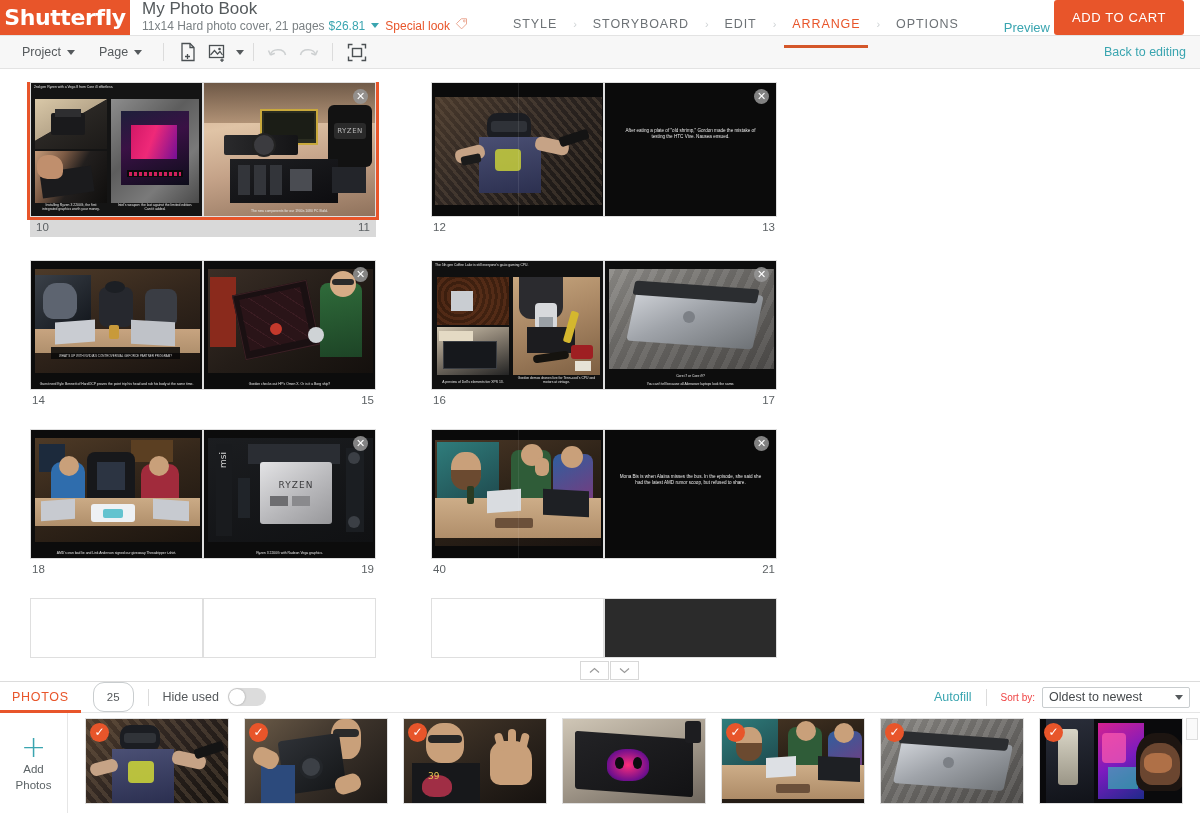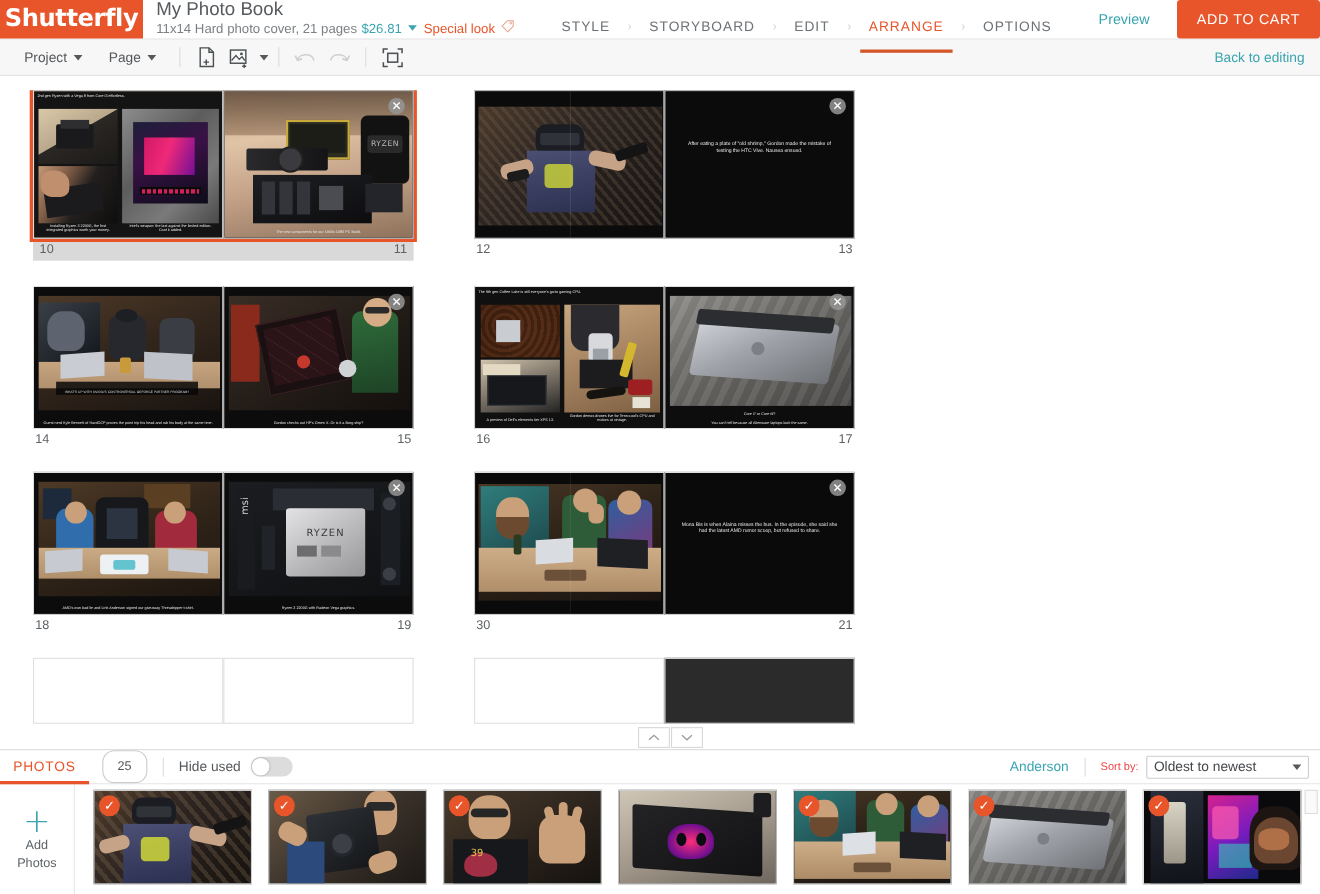--- a/index.html
+++ b/index.html
@@ -100,23 +100,23 @@
   }
   .nav-sep {
     color: #cfd3d5;
     font-size: 11px;
     display: flex;
     align-items: center;
   }
 
   .header-right {
     display: flex;
-    align-items: center;
-    gap: 25px;
-    padding-right: 0;
+    align-items: flex-end;
+    gap: 4px;
+    padding-right: 16px;
     flex: 0 0 auto;
   }
   .preview-link {
     color: #3aa5b0;
     font-size: 13px;
     cursor: pointer;
   }
   .cart-btn {
     background: #e8552a;
     color: #fff;
@@ -807,21 +807,21 @@
           </div>
           <div style="position:absolute;left:86px;top:0;bottom:0;width:1px;background:rgba(255,255,255,.07);"></div>
         </div>
         <div class="pg" style="width:173px;height:130px;">
           <div style="position:absolute;inset:0;background:#0a0a0a;"></div>
           <div class="cap-mid">Mona Bis is when Alaina misses the bus. In the episode, she said she had the latest AMD rumor scoop, but refused to share.</div>
           <div class="close-x">✕</div>
         </div>
       </div>
       <div class="pgnums">
-        <span>30</span>
+        <span>40</span>
         <span>21</span>
       </div>
     </div>
   </div>
 
   <div class="row">
     <div class="spread-wrap">
       <div class="spread">
         <div class="pg white" style="width:173px;height:60px;"></div>
         <div class="pg white" style="width:173px;height:60px;"></div>
@@ -854,21 +854,21 @@
   <div class="tray-bar">
     <div class="tab-photos">PHOTOS</div>
     <div class="count-pill">25</div>
     <div class="bar-div"></div>
     <span class="hide-used-lbl">Hide used</span>
     <div class="toggle">
       <div class="knob"></div>
     </div>
 
     <div class="tray-right">
-      <span class="autofill">Anderson</span>
+      <span class="autofill">Autofill</span>
       <div class="bar-div"></div>
       <span class="sortby-lbl">Sort by:</span>
       <div class="select-box">
         <span>Oldest to newest</span>
         <span class="sel-caret"></span>
       </div>
     </div>
   </div>
 
   <div class="thumbs">

